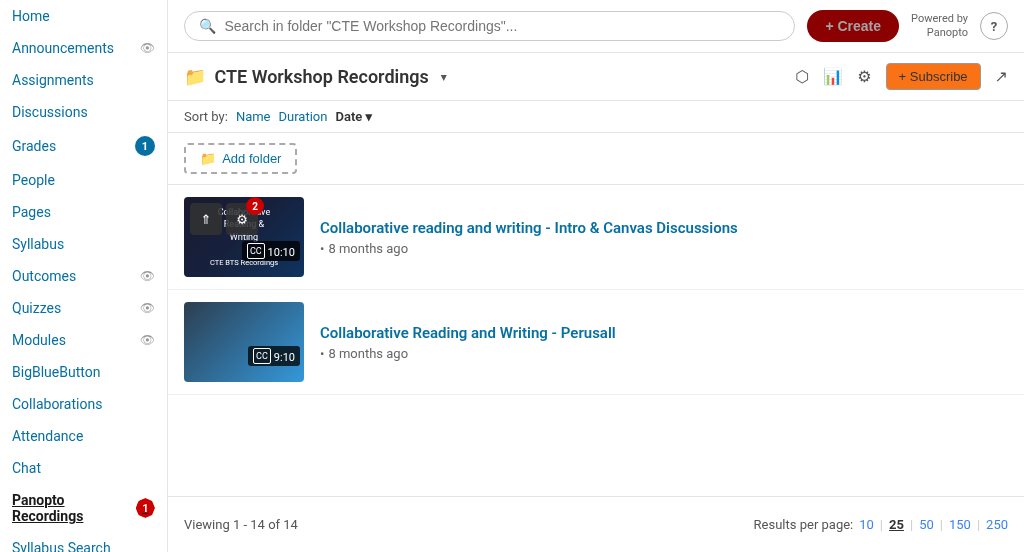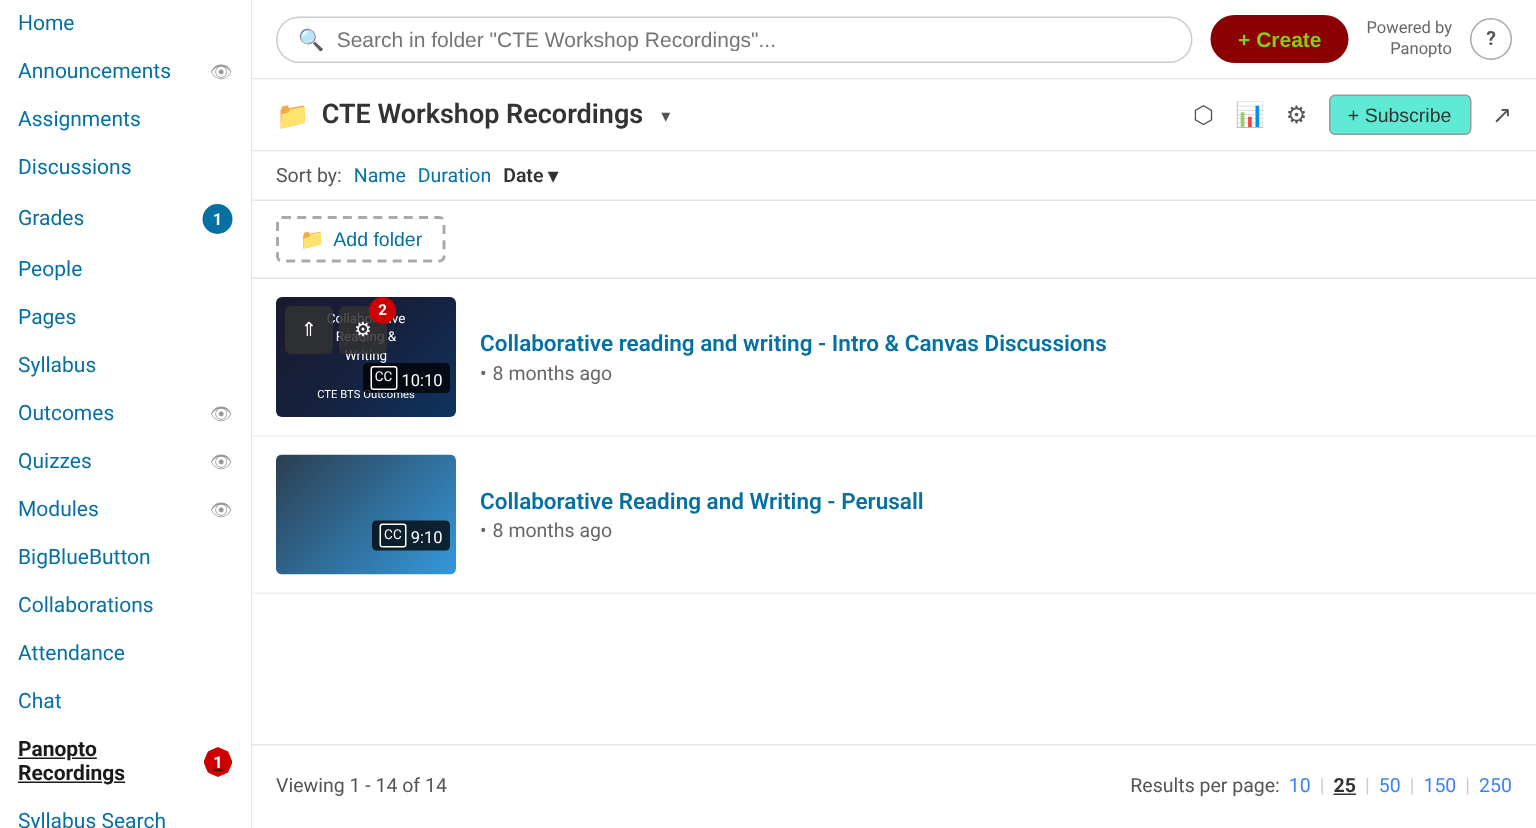--- a/index.html
+++ b/index.html
@@ -71,21 +71,21 @@
       border: none;
       outline: none;
       flex: 1;
       font-size: 14px;
       color: #555;
       background: transparent;
     }
     .search-icon-glyph { color: #888; font-size: 14px; }
     .create-btn {
       background: #8B0000;
-      color: #84cc16;
+      color: #a3a3a3;
       border: none;
       border-radius: 20px;
       padding: 8px 18px;
       cursor: pointer;
       display: flex;
       align-items: center;
       gap: 6px;
       font-size: 14px;
       font-weight: 600;
       text-align: center;
@@ -131,21 +131,21 @@
     .folder-actions {
       display: flex;
       align-items: center;
       gap: 14px;
     }
     .folder-action-icon { color: #555; font-size: 16px; cursor: pointer; }
     .subscribe-btn {
       border: 1px solid #999;
       border-radius: 4px;
       padding: 5px 12px;
-      background: #5eead4;
+      background: #f97316;
       cursor: pointer;
       display: flex;
       align-items: center;
       gap: 4px;
       font-size: 13px;
       color: #333;
     }
     .external-icon { color: #555; font-size: 16px; cursor: pointer; }
 
     
@@ -424,21 +424,21 @@
       <span>📁</span>
       <span>Add folder</span>
     </button>
   </div>
 
   <div class="content-list">
 
   <div class="content-item">
         <div class="thumbnail">
           <div class="thumb-preview">
-            <div class="thumb-text">Collaborative<br>Reading &amp;<br>Writing<br><br><small>CTE BTS Outcomes</small></div>
+            <div class="thumb-text">Collaborative<br>Reading &amp;<br>Writing<br><br><small>CTE BTS Recordings</small></div>
           </div>
           <div class="thumb-actions">
             <div class="thumb-action-btn">⇑</div>
             <div class="thumb-action-btn">⚙<div class="notification-badge">2</div></div>
           </div>
           <div class="duration-badge">
             <span class="cc-icon">CC</span>
             <span>10:10</span>
           </div>
         </div>

